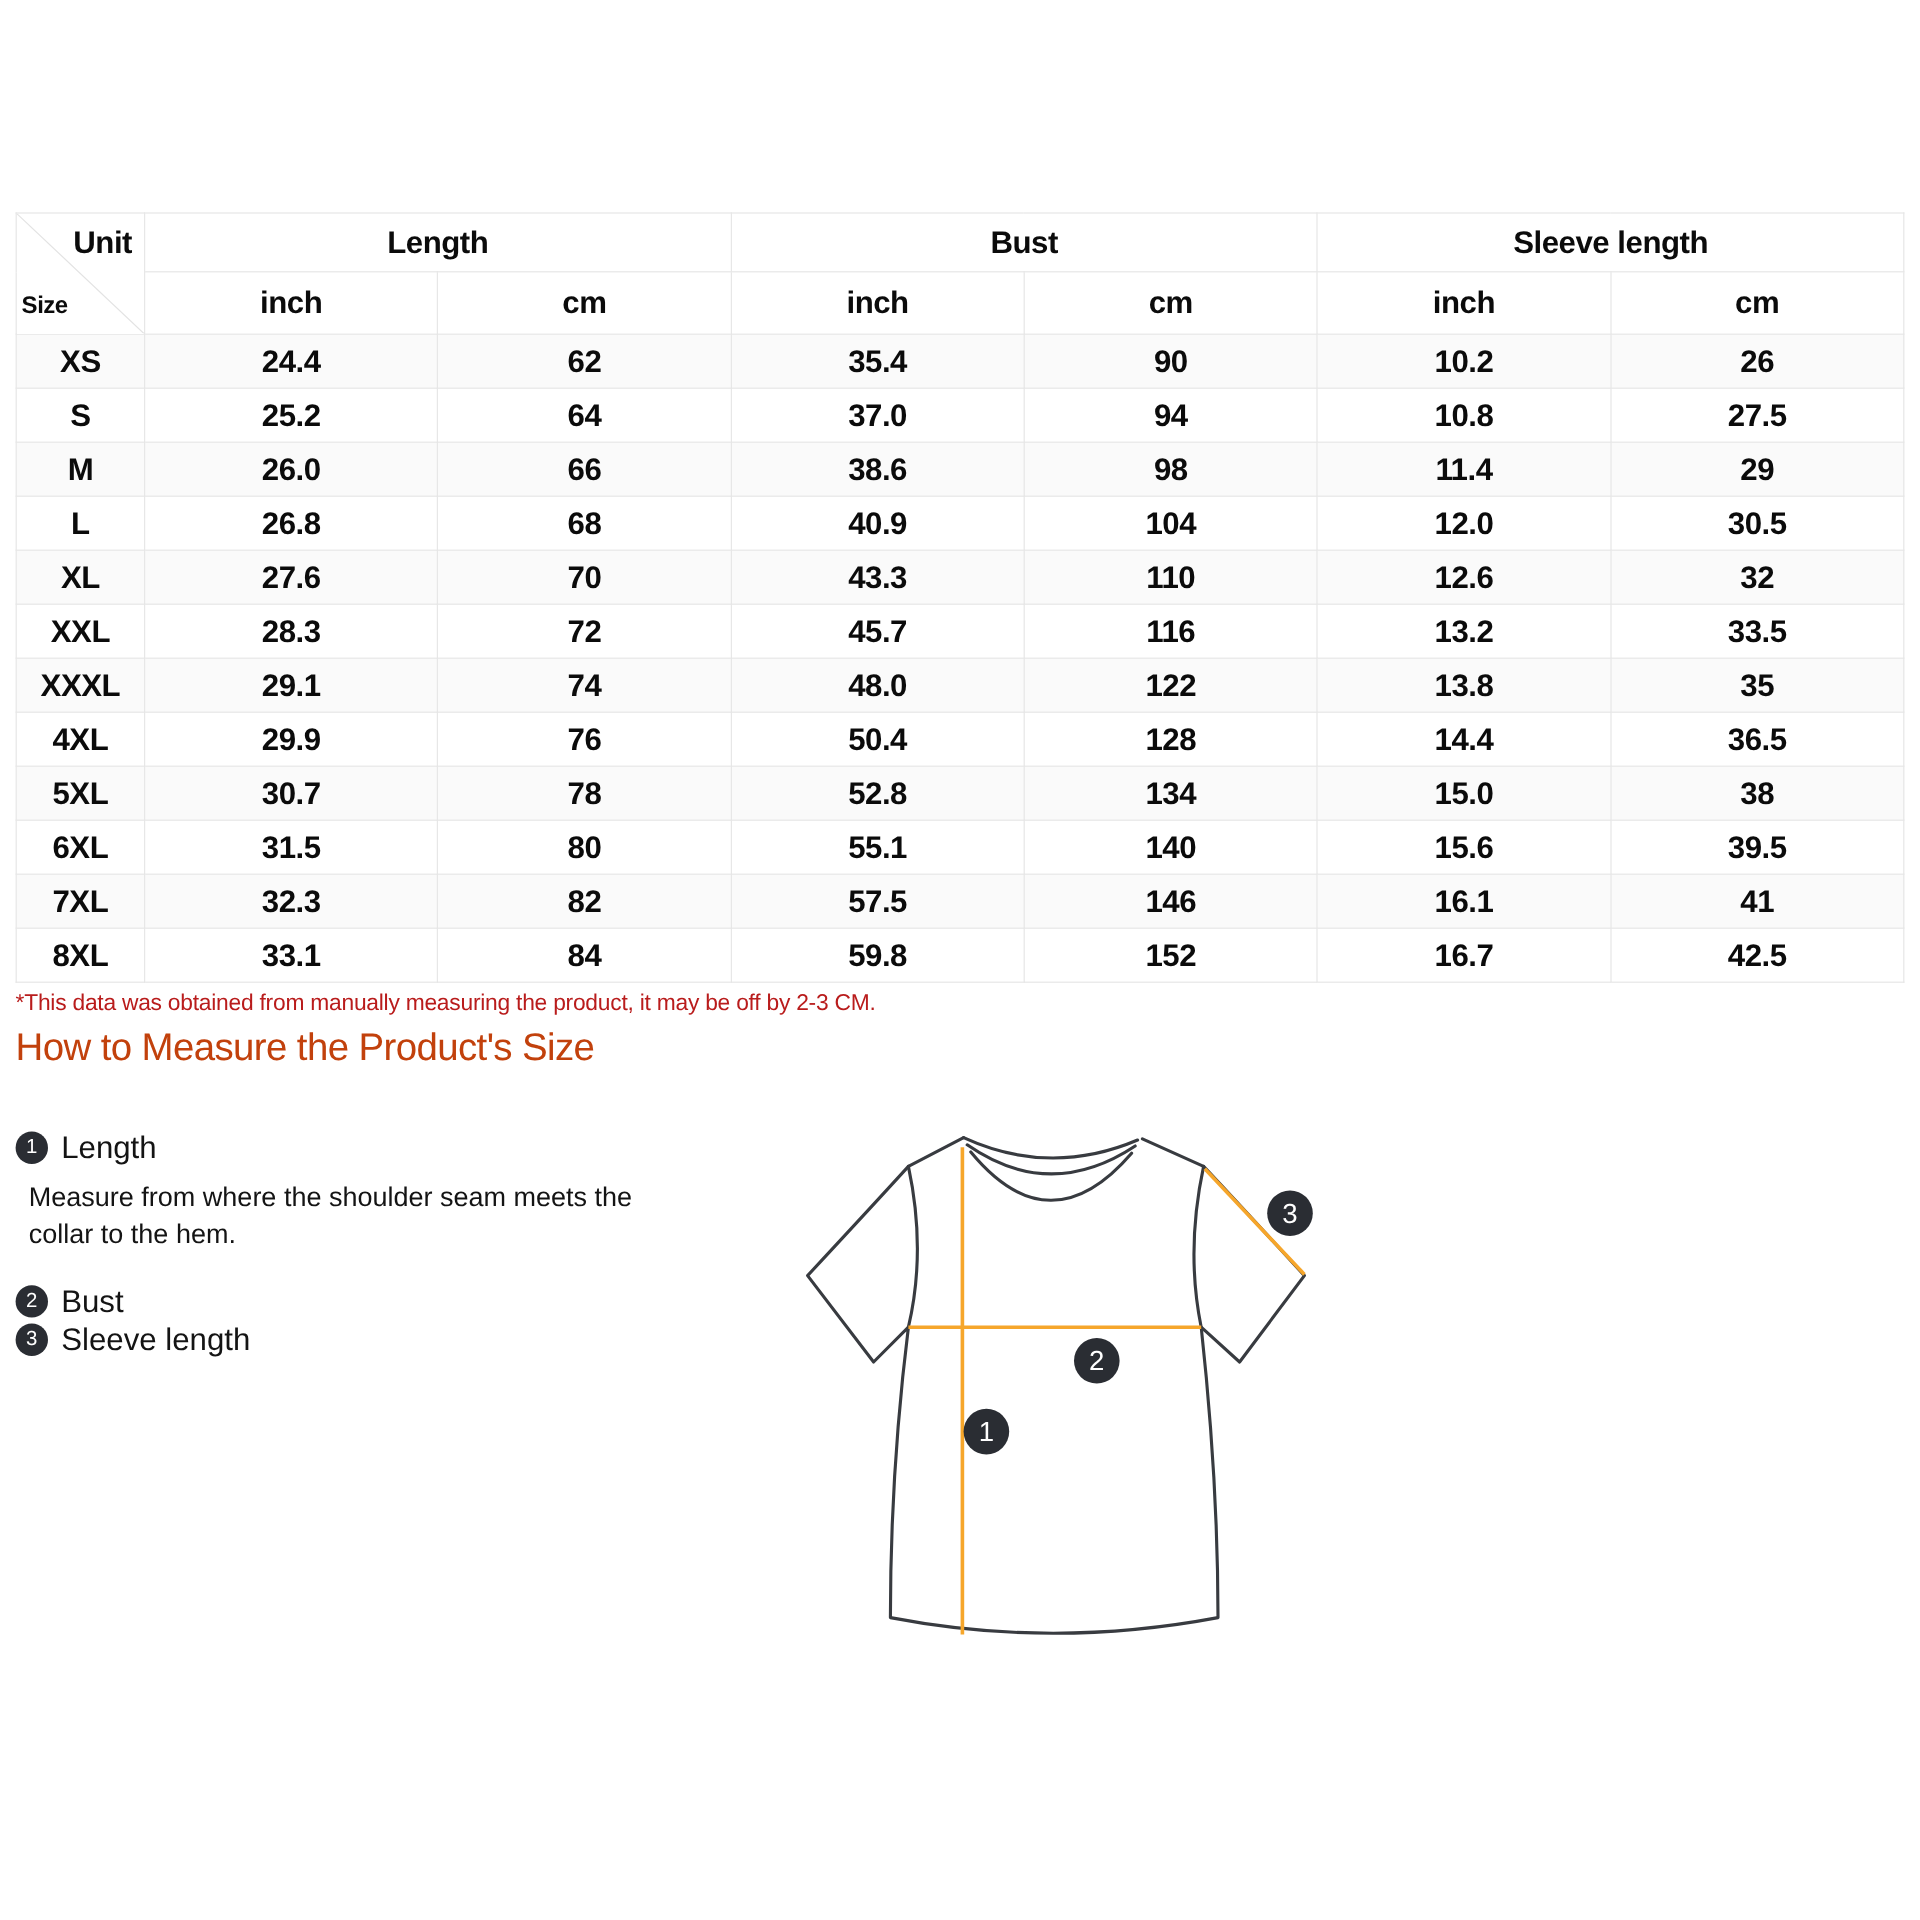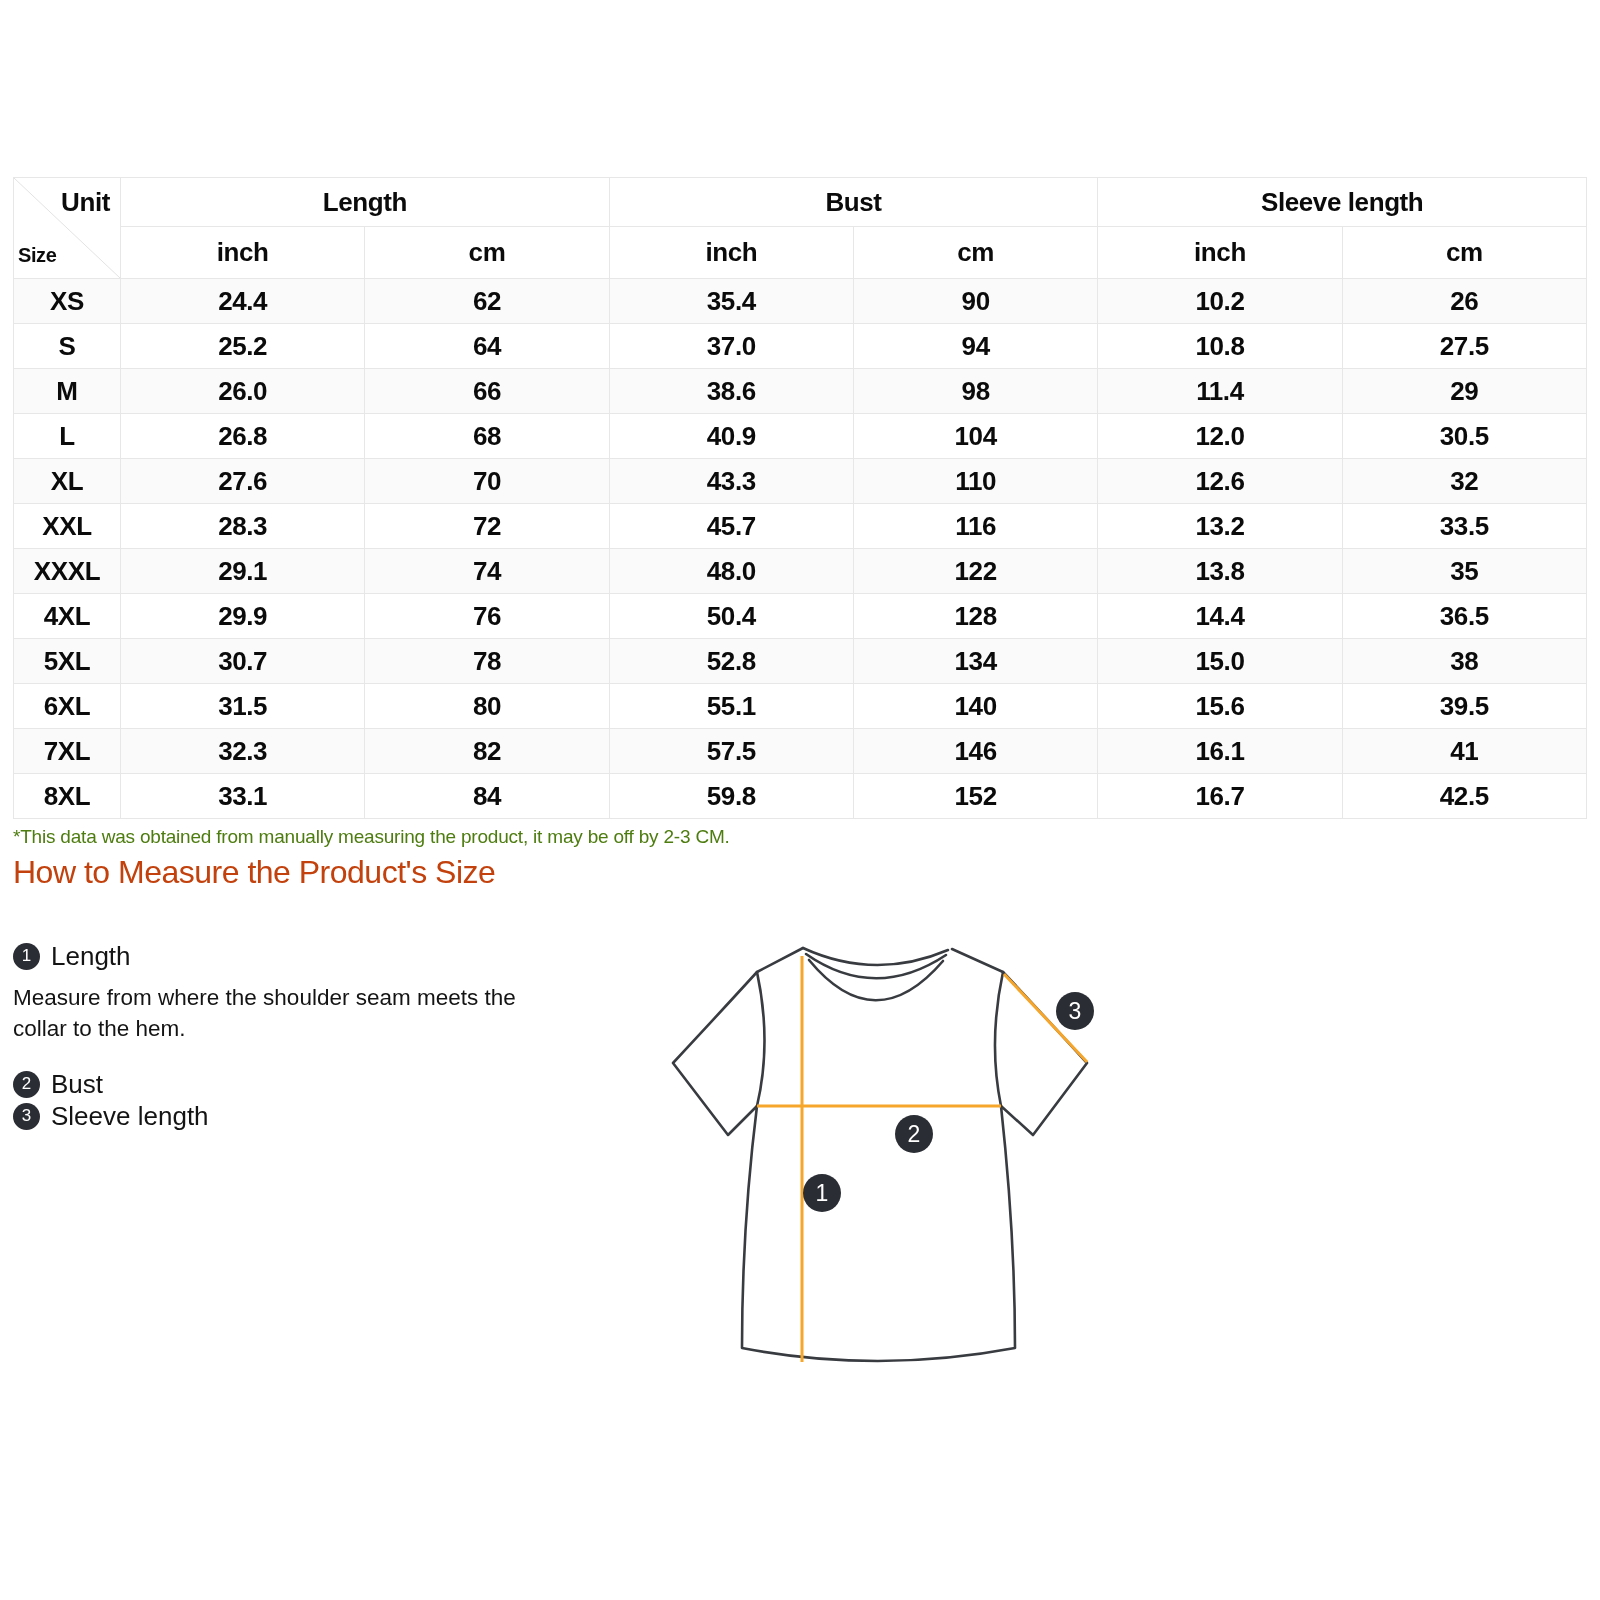--- a/index.html
+++ b/index.html
@@ -20,33 +20,33 @@
   .size-table thead tr.group-row th{height:48px;}
   .size-table thead tr.unit-row th{height:51px;}
   .size-table tbody td{height:44px;}
   .size-table tbody tr:nth-child(odd) td{background:#fafafa;}
   th.corner{position:relative;background:#fff;}
   th.corner svg{position:absolute;inset:0;width:100%;height:100%;}
   .corner-unit{position:absolute;top:9px;right:10px;font-size:26px;}
   .corner-size{position:absolute;bottom:11px;left:4px;font-size:20px;}
 
   
-  .footnote{position:absolute;left:13px;top:826px;font-size:19px;letter-spacing:-0.2px;color:#4d7c0f;}
+  .footnote{position:absolute;left:13px;top:826px;font-size:19px;letter-spacing:-0.2px;color:#b91c1c;}
   .howto-title{position:absolute;left:13px;top:854px;font-size:32px;letter-spacing:-0.5px;color:#c2410c;}
 
   
   .steps{position:absolute;left:13px;top:940px;width:522px;}
   .step-head{display:flex;align-items:center;height:32px;}
   .badge{
     width:27px;height:27px;border-radius:50%;background:#2A2D33;color:#fff;
     font-size:17px;display:flex;align-items:center;justify-content:center;
     margin-right:11px;flex:0 0 27px;
   }
   .step-label{font-size:26px;color:#141414;}
-  .step-desc{font-size:22.5px;line-height:31px;color:#141414;margin:10px 0 24px 0;}
+  .step-desc{font-size:22.5px;line-height:31px;color:#141414;margin:10px 0 24px 11px;}
 
   
   .diagram{position:absolute;left:630px;top:910px;width:480px;height:480px;}
   .shirt-stroke{fill:none;stroke:#383B40;stroke-width:2.6;stroke-linejoin:round;stroke-linecap:round;}
   .measure{fill:none;stroke:#F6A62B;stroke-width:3;stroke-linecap:butt;}
   .marker-circle{fill:#2A2D33;}
   .marker-num{fill:#FFFFFF;font-size:23px;text-anchor:middle;font-family:"Liberation Sans","DejaVu Sans",sans-serif;}
 </style>
 </head>
 <body>

